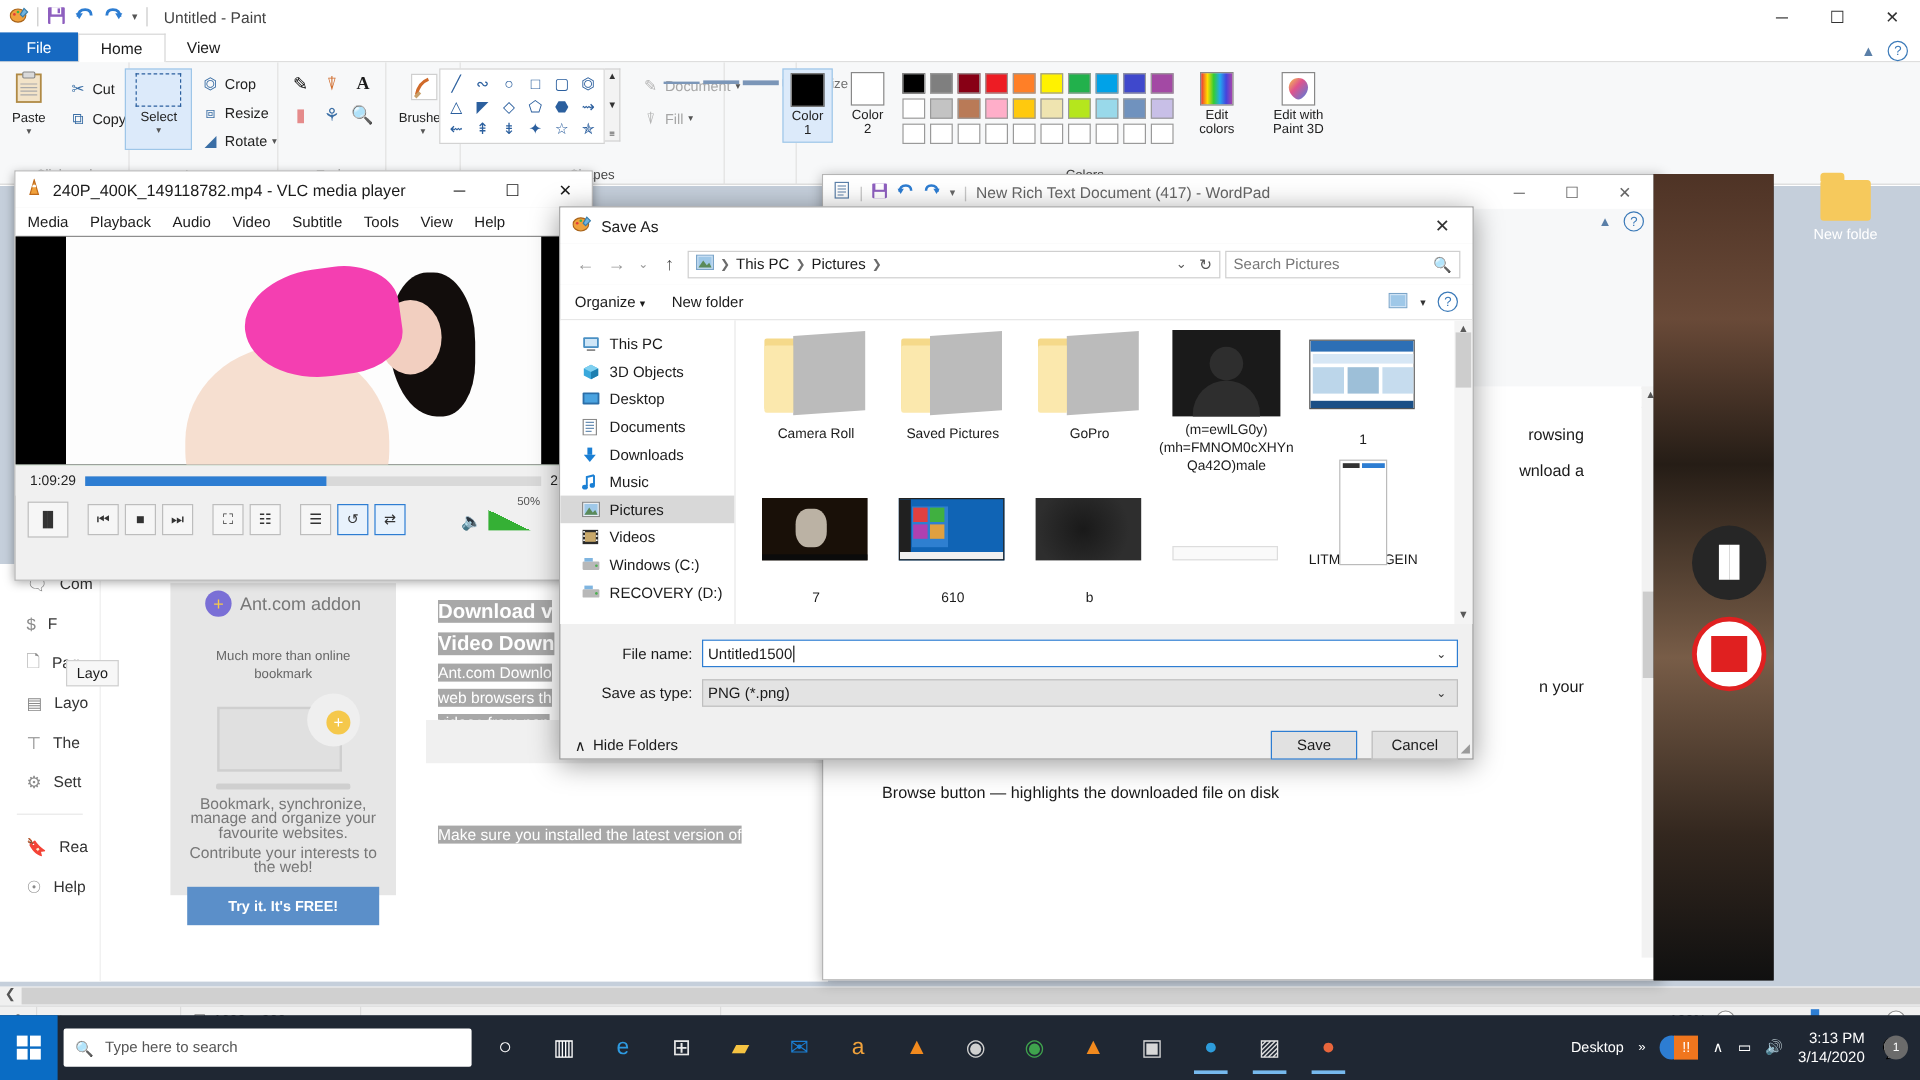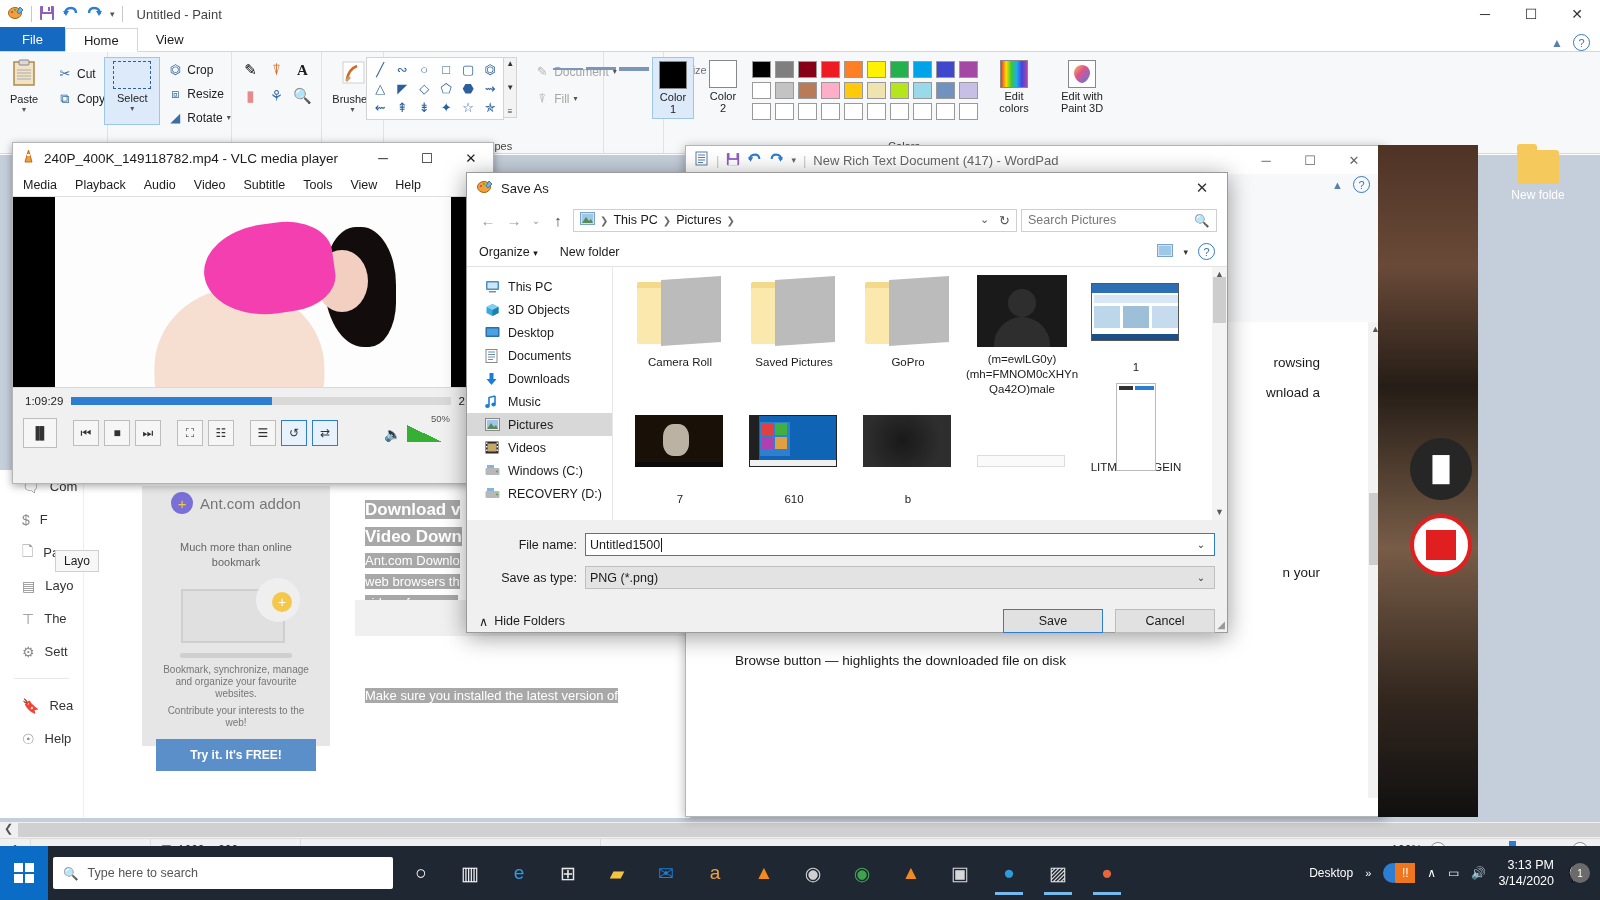--- a/index.html
+++ b/index.html
@@ -100,21 +100,21 @@
   #browserpage { left:0; top:470px; width:690px; height:348px; background:#fff; overflow:hidden; }
   .bp-side { position:absolute; left:0; top:0; width:84px; height:348px; background:#fff;
      border-right:1px solid #eee; }
   .bp-item { display:flex; align-items:center; gap:10px; height:33px; padding-left:22px;
      font-size:13px; color:#333; }
   .bp-item .bic { color:#8a8a8a; font-size:14px; }
   .bp-divider { height:1px; background:#e8e8e8; margin:10px 14px; }
   .ad-card { position:absolute; left:142px; top:16px; width:188px; height:260px;
     background:#e6e6e6; text-align:center; padding:10px 14px; }
   .ad-title { font-size:11px; color:#666; line-height:15px; margin-top:26px; }
-  .ad-sub { font-size:10px; color:#777; line-height:12px; }
+  .ad-sub { font-size:13px; color:#777; line-height:12px; }
   .ad-btn { background:#5b8fc9; color:#fff; font-size:12px; font-weight:bold;
     padding:9px 0; margin-top:10px; }
   .bp-main { position:absolute; left:355px; top:0; width:335px; height:348px;}
   .hl { background:#a8a8a8; color:#fff; }
   .bp-h1 { font-size:17px; font-weight:bold; line-height:27px; }
   .bp-p { font-size:13px; line-height:21px; color:#fff; }
   .bp-h2 { font-size:15px; font-weight:bold; line-height:26px; }
 
   
   #vlc { left:12px; top:142px; width:482px; height:342px;
@@ -229,21 +229,21 @@
   .frow { display:flex; align-items:center; height:23px; margin-bottom:10px; }
   .flbl { width:118px; text-align:right; padding-right:8px; font-size:12.5px; color:#1b1b1b;}
   .finput { flex:1; height:23px; border:1px solid #2d7dd2; background:#fff;
     display:flex; align-items:center; padding:0 4px; font-size:12.5px; color:#1b1b1b;}
   .finput.ro { border:1px solid #bfbfbf; background:#e3e3e3; }
   .fcaret { width:1px; height:14px; background:#1b1b1b; margin-left:1px; }
   .fchev { width:18px; text-align:center; color:#3a3a3a; font-size:10px; }
   .sa-foot { display:flex; align-items:center; padding:10px 12px 0 12px; }
   .hidefolders { font-size:12.5px; color:#1b1b1b; display:flex; align-items:center; gap:6px;}
   .btns { margin-left:auto; display:flex; gap:12px; }
-  .dlgbtn { width:100px; height:24px; border:1px solid #bdbdbd; background:#e1e1e1;
+  .dlgbtn { width:72px; height:24px; border:1px solid #bdbdbd; background:#e1e1e1;
     font-size:12.5px; color:#1b1b1b; display:flex; align-items:center; justify-content:center;}
   .dlgbtn.primary { border:1px solid #2d7dd2; background:#e1e1e1; }
 
   
   #taskbar { left:0; top:846px; width:1600px; height:54px; background:#1f2733;
     display:flex; align-items:center; }
   .startbtn { width:48px; height:54px; display:flex; align-items:center;
     justify-content:center; background:#0a6cc4; }
   .winlogo { display:grid; grid-template-columns:9px 9px; grid-template-rows:9px 9px;
     gap:2.5px; }

